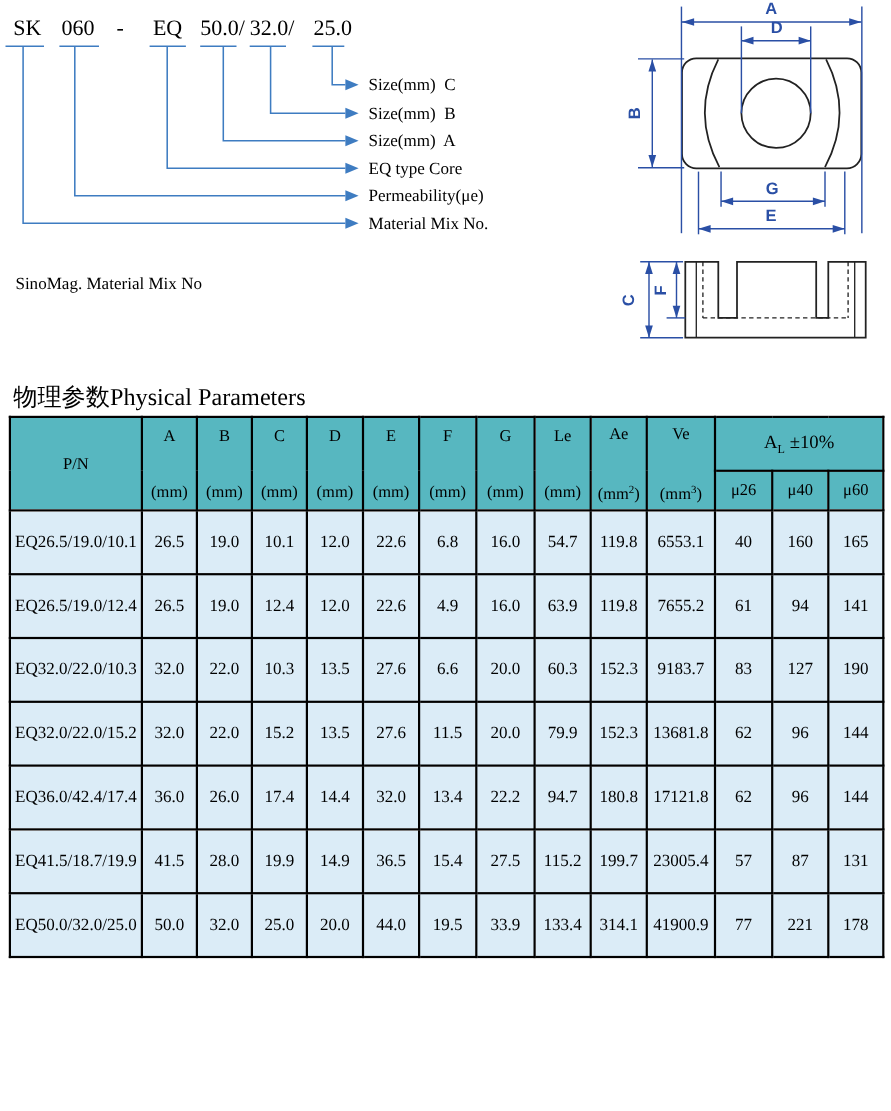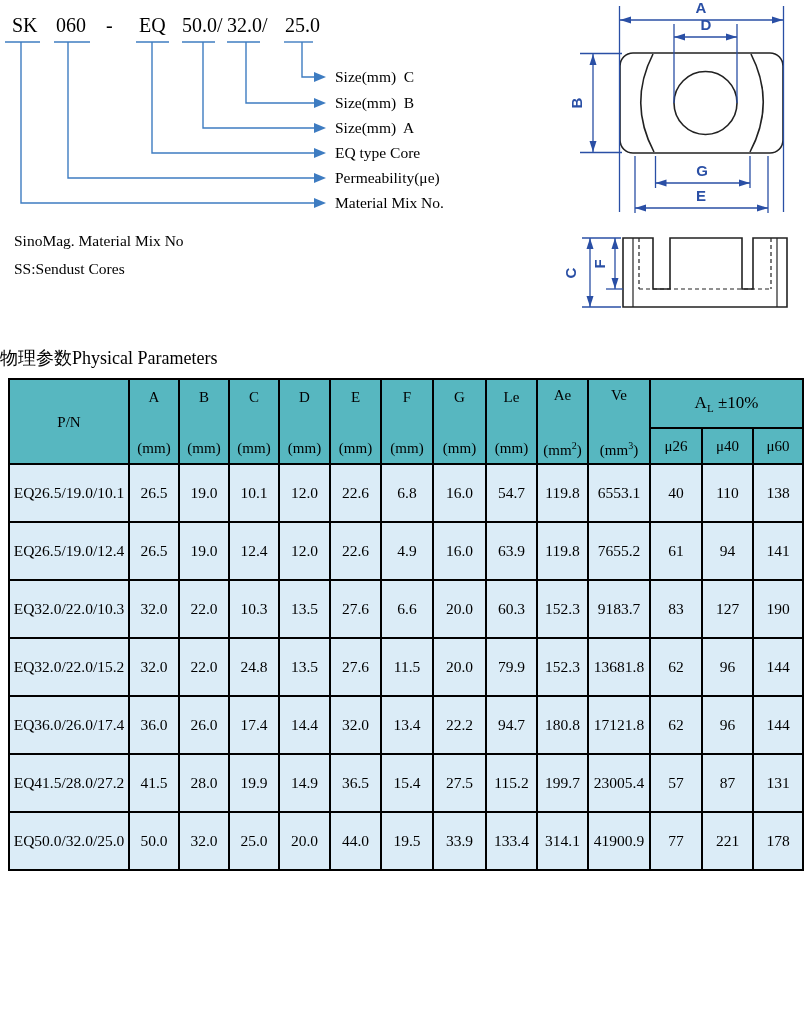--- a/index.html
+++ b/index.html
@@ -18,24 +18,24 @@
   .dim      { font:bold 15px "Liberation Sans","DejaVu Sans",sans-serif; fill:#2a4fa5; }
   .bl  { stroke:#3e7cc1; stroke-width:1.4; fill:none; }
   .blf { fill:#3e7cc1; stroke:none; }
   .dl  { stroke:#2a4fa5; stroke-width:1.3; fill:none; }
   .dlf { fill:#2a4fa5; stroke:none; }
   .ol  { stroke:#222; stroke-width:1.6; fill:none; }
   .ol-thin { stroke:#222; stroke-width:1.2; fill:none; }
   .dash { stroke:#222; stroke-width:1.2; fill:none; stroke-dasharray:4 3; }
 
   
-  .notes { left:14px; top:227px; font-size:15.5px; line-height:27.5px; }
+  .notes { left:14px; top:245px; font-size:15.5px; line-height:27.5px; }
 
   
-  .section-title { left:0; top:346px; font-size:18px;font-family:Liberation Serif, serif; }
+  .section-title { left:12px; top:346px; font-size:22px;font-family:Liberation Serif, serif; }
 
   
   .param-table {
     position:absolute; left:8px; top:378px;
     border-collapse:collapse; table-layout:fixed;
     font-family:"Liberation Serif","DejaVu Serif",serif;
   }
   .param-table th, .param-table td {
     border:2px solid #000; text-align:center; vertical-align:middle;
     padding:0 2px; overflow:hidden;
@@ -91,21 +91,20 @@
   <text class="callout" x="335" y="82">Size(mm)  C</text>
   <text class="callout" x="335" y="108">Size(mm)  B</text>
   <text class="callout" x="335" y="133">Size(mm)  A</text>
   <text class="callout" x="335" y="158">EQ type Core</text>
   <text class="callout" x="335" y="183">Permeability(μe)</text>
   <text class="callout" x="335" y="208">Material Mix No.</text>
 </svg>
 
 <div class="abs notes">
   <div>SinoMag. Material Mix No</div>
-  <div>SS:Sendust Cores</div>
 </div>
 
 <svg class="abs" style="left:560px;top:0" width="250" height="330" viewBox="0 0 250 330">
 
   <g>
 
     <rect class="ol" x="60" y="53" width="163" height="100" rx="13"></rect>
     <path class="ol" d="M93,54 Q68,103 94,152"></path>
     <path class="ol" d="M191,54 Q216,103 190,152"></path>
     <circle class="ol" cx="145.5" cy="103" r="31.5"></circle>
@@ -248,22 +247,22 @@
         <td>19.0</td>
         <td>10.1</td>
         <td>12.0</td>
         <td>22.6</td>
         <td>6.8</td>
         <td>16.0</td>
         <td>54.7</td>
         <td>119.8</td>
         <td>6553.1</td>
         <td>40</td>
-        <td>110</td>
-        <td>138</td>
+        <td>160</td>
+        <td>165</td>
       </tr>
       <tr>
         <td>EQ26.5/19.0/12.4</td>
         <td>26.5</td>
         <td>19.0</td>
         <td>12.4</td>
         <td>12.0</td>
         <td>22.6</td>
         <td>4.9</td>
         <td>16.0</td>
@@ -287,50 +286,50 @@
         <td>152.3</td>
         <td>9183.7</td>
         <td>83</td>
         <td>127</td>
         <td>190</td>
       </tr>
       <tr>
         <td>EQ32.0/22.0/15.2</td>
         <td>32.0</td>
         <td>22.0</td>
-        <td>24.8</td>
+        <td>15.2</td>
         <td>13.5</td>
         <td>27.6</td>
         <td>11.5</td>
         <td>20.0</td>
         <td>79.9</td>
         <td>152.3</td>
         <td>13681.8</td>
         <td>62</td>
         <td>96</td>
         <td>144</td>
       </tr>
       <tr>
-        <td>EQ36.0/26.0/17.4</td>
+        <td>EQ36.0/42.4/17.4</td>
         <td>36.0</td>
         <td>26.0</td>
         <td>17.4</td>
         <td>14.4</td>
         <td>32.0</td>
         <td>13.4</td>
         <td>22.2</td>
         <td>94.7</td>
         <td>180.8</td>
         <td>17121.8</td>
         <td>62</td>
         <td>96</td>
         <td>144</td>
       </tr>
       <tr>
-        <td>EQ41.5/28.0/27.2</td>
+        <td>EQ41.5/18.7/19.9</td>
         <td>41.5</td>
         <td>28.0</td>
         <td>19.9</td>
         <td>14.9</td>
         <td>36.5</td>
         <td>15.4</td>
         <td>27.5</td>
         <td>115.2</td>
         <td>199.7</td>
         <td>23005.4</td>

